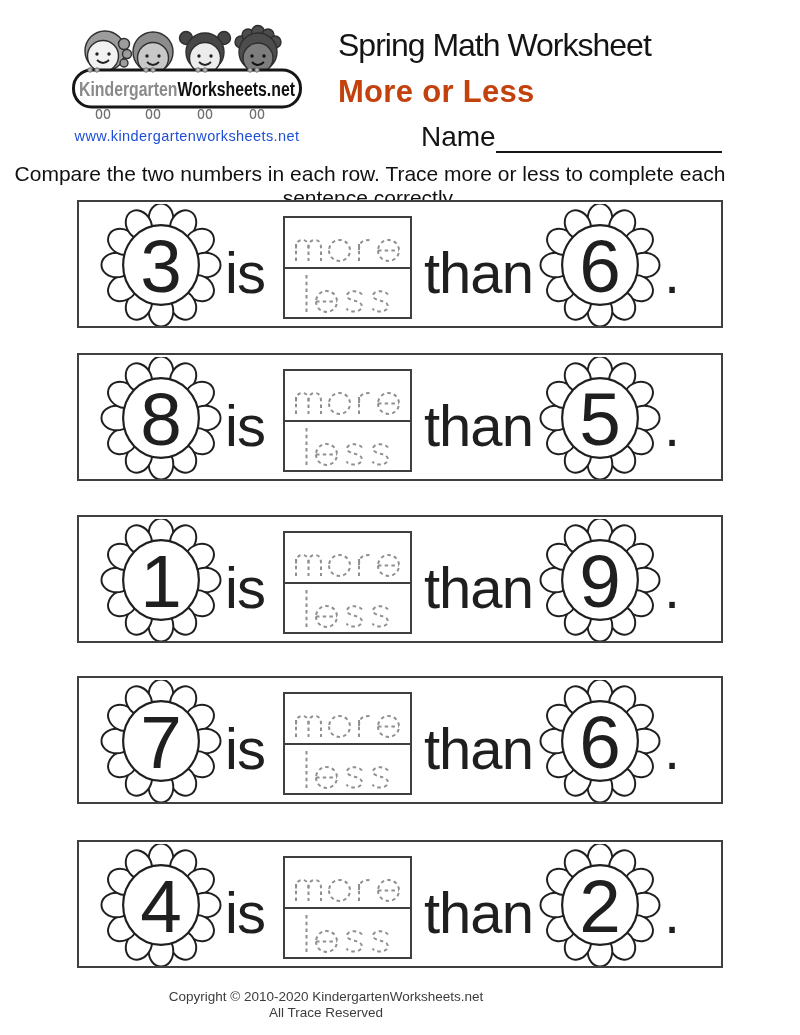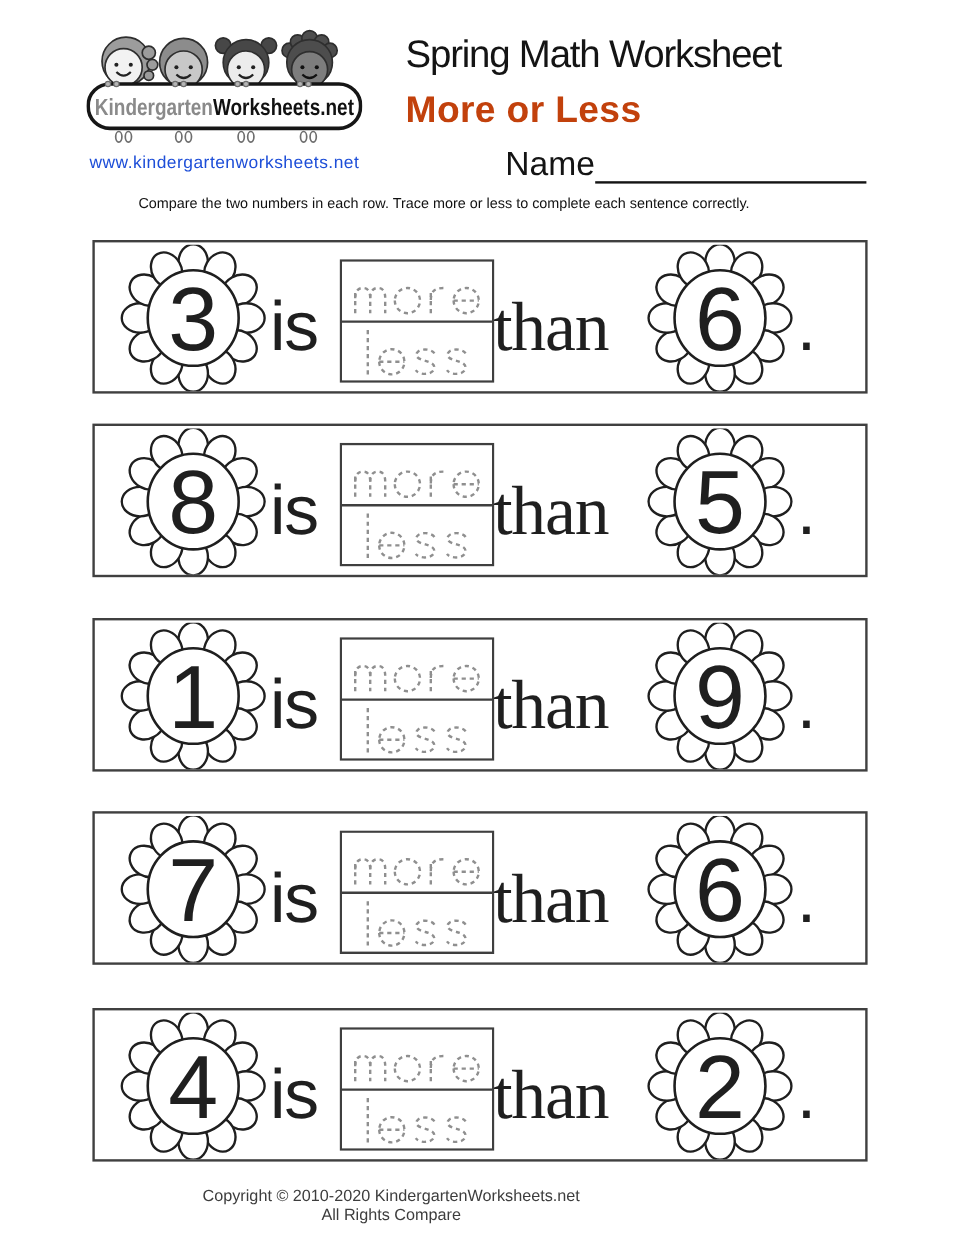--- a/index.html
+++ b/index.html
@@ -15,36 +15,36 @@
     font-size:14.5px; color:#1d4ed8; letter-spacing:.4px;
   }
   .title-block{position:absolute; left:338px; top:28px;}
   .title{font-size:32px; letter-spacing:-1px; color:#141414; line-height:1.1; font-weight:400;}
   .subtitle{font-size:31px; font-weight:700; letter-spacing:.3px; margin-top:11px; color:#c2410c;}
   .name-row{position:absolute; left:421px; top:121px; display:flex; align-items:flex-end;}
   .name-label{font-size:28px; color:#141414;}
   .name-line{width:226px; height:30px; border-bottom:2px solid #141414;}
   .instructions{
     position:absolute; left:0; top:162px; width:740px; text-align:center;
-    font-size:12px; color:#111; margin:0;
+    font-size:21px; color:#111; margin:0;
   }
   
   .row{
     position:absolute; left:77px; width:642px; height:124px;
     border:2px solid #404040; background:#fff;
   }
   .flower{position:absolute; top:2px;}
   .f-left{left:21px;}
   .f-right{left:460px;}
   .word{
     position:absolute; top:42px; font-size:58px; line-height:1;
     letter-spacing:-1px; color:#1f1f1f; white-space:pre;text-align:center;
   }
   .w-is{left:146px;}
-  .w-than{left:332px;font-family:Liberation Serif, serif;}
+  .w-than{left:345px;}
   .w-period{left:585px;}
   .tracebox{position:absolute; left:204px; top:14px;}
   
   .footer{
     position:absolute; left:0; top:989px; width:652px; text-align:center;
     font-size:13.5px; color:#3d3d3d; line-height:16px;
   }
 </style>
 </head>
 <body>
@@ -448,16 +448,16 @@
       <ellipse cx="62" cy="62" rx="38.5" ry="40.5" stroke-width="2.2"></ellipse>
           </g>
     <text x="62" y="89" text-anchor="middle" font-size="76" fill="#1f1f1f" font-family="Liberation Sans, sans-serif">2</text>
   </svg>
         <span class="word w-period">.</span>
       </div>
     </div>
 
   <div class="footer">
     <div>Copyright © 2010-2020 KindergartenWorksheets.net</div>
-    <div>All Rights Compare</div>
+    <div>All Trace Reserved</div>
   </div>
 
 </div>
 
 </body></html>

